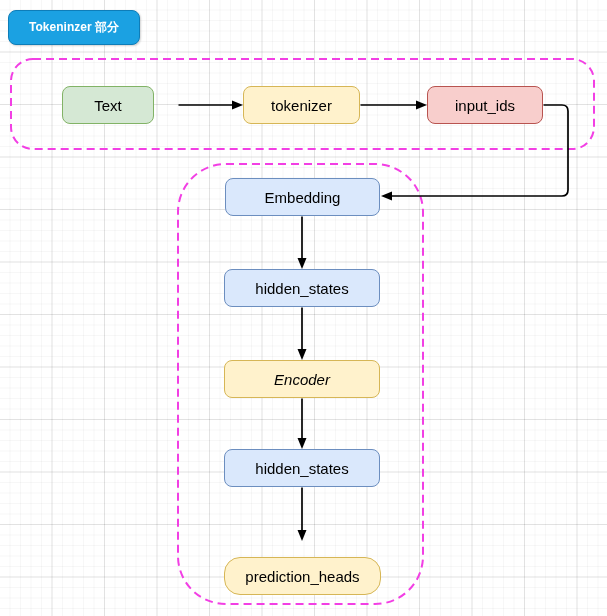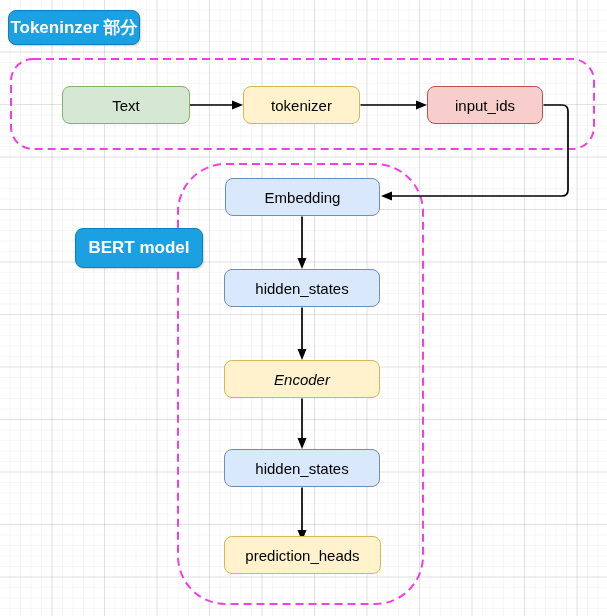--- a/index.html
+++ b/index.html
@@ -50,21 +50,21 @@
     white-space: nowrap;
   }
   .section-label {
     position: absolute;
     box-sizing: border-box;
     border: 1px solid;
     border-radius: 8px;
     display: flex;
     align-items: center;
     justify-content: center;
-    font-size: 17px;
+    font-size: 12px;
     font-weight: bold;
     white-space: nowrap;
     box-shadow: 1px 1px 2px rgba(0,0,0,0.18);
   }
 </style>
 </head>
 <body>
 
 <div id="canvas">
 
@@ -83,31 +83,30 @@
     <path class="edge" d="M360.5,105 L416,105" marker-end="url(#arrowhead)" style="stroke: rgb(0, 0, 0);"></path>
     <path class="edge" d="M543.5,105 L562,105 Q568,105 568,111 L568,190 Q568,196 562,196 L392,196" marker-end="url(#arrowhead)" style="stroke: rgb(0, 0, 0);"></path>
     <path class="edge" d="M302,216.5 L302,258" marker-end="url(#arrowhead)" style="stroke: rgb(0, 0, 0);"></path>
     <path class="edge" d="M302,307.5 L302,349" marker-end="url(#arrowhead)" style="stroke: rgb(0, 0, 0);"></path>
     <path class="edge" d="M302,398.5 L302,438" marker-end="url(#arrowhead)" style="stroke: rgb(0, 0, 0);"></path>
     <path class="edge" d="M302,487.5 L302,530" marker-end="url(#arrowhead)" style="stroke: rgb(0, 0, 0);"></path>
   </svg>
 
   <div class="section-label" style="left: 8px; top: 10px; width: 132px; height: 35px; background-color: rgb(27, 161, 226); border-color: rgb(14, 125, 184); color: rgb(255, 255, 255);">Tokeninzer 部分</div>
 
-  <div class="section-label" style="left: 75px; top: 228px; width: 128px; height: 40px; background-color: rgb(27, 161, 226); border-color: rgb(14, 125, 184); color: rgb(255, 255, 255);">BERT model</div>
 
-  <div class="node" style="left: 62px; top: 86px; width: 128px; height: 38px; background-color: rgb(213, 232, 212); border-color: rgb(130, 179, 102);">Text</div>
+  <div class="node" style="left: 62px; top: 86px; width: 92px; height: 38px; background-color: rgb(213, 232, 212); border-color: rgb(130, 179, 102);">Text</div>
 
   <div class="node" style="left: 243px; top: 86px; width: 117px; height: 38px; background-color: rgb(255, 242, 204); border-color: rgb(214, 182, 86); text-align: right;">tokenizer</div>
 
   <div class="node" style="left: 225px; top: 178px; width: 155px; height: 38px; background-color: rgb(218, 232, 252); border-color: rgb(108, 142, 191);">Embedding</div>
 
   <div class="node" style="left: 427px; top: 86px; width: 116px; height: 38px; background-color: rgb(248, 206, 204); border-color: rgb(184, 84, 80);">input_ids</div>
 
   <div class="node" style="left: 224px; top: 269px; width: 156px; height: 38px; background-color: rgb(218, 232, 252); border-color: rgb(108, 142, 191);">hidden_states</div>
 
   <div class="node" style="left: 224px; top: 360px; width: 156px; height: 38px; background-color: rgb(255, 242, 204); border-color: rgb(214, 182, 86); font-style: italic;">Encoder</div>
 
   <div class="node" style="left: 224px; top: 449px; width: 156px; height: 38px; background-color: rgb(218, 232, 252); border-color: rgb(108, 142, 191);">hidden_states</div>
 
-  <div class="node" style="left: 224px; top: 536px; width: 157px; height: 38px; background-color: rgb(255, 242, 204); border-color: rgb(214, 182, 86);">prediction_heads</div>
+  <div class="node" style="left: 224px; top: 557px; width: 157px; height: 38px; background-color: rgb(255, 242, 204); border-color: rgb(214, 182, 86); border-radius: 16px;">prediction_heads</div>
 
 </div>
 
 </body></html>

